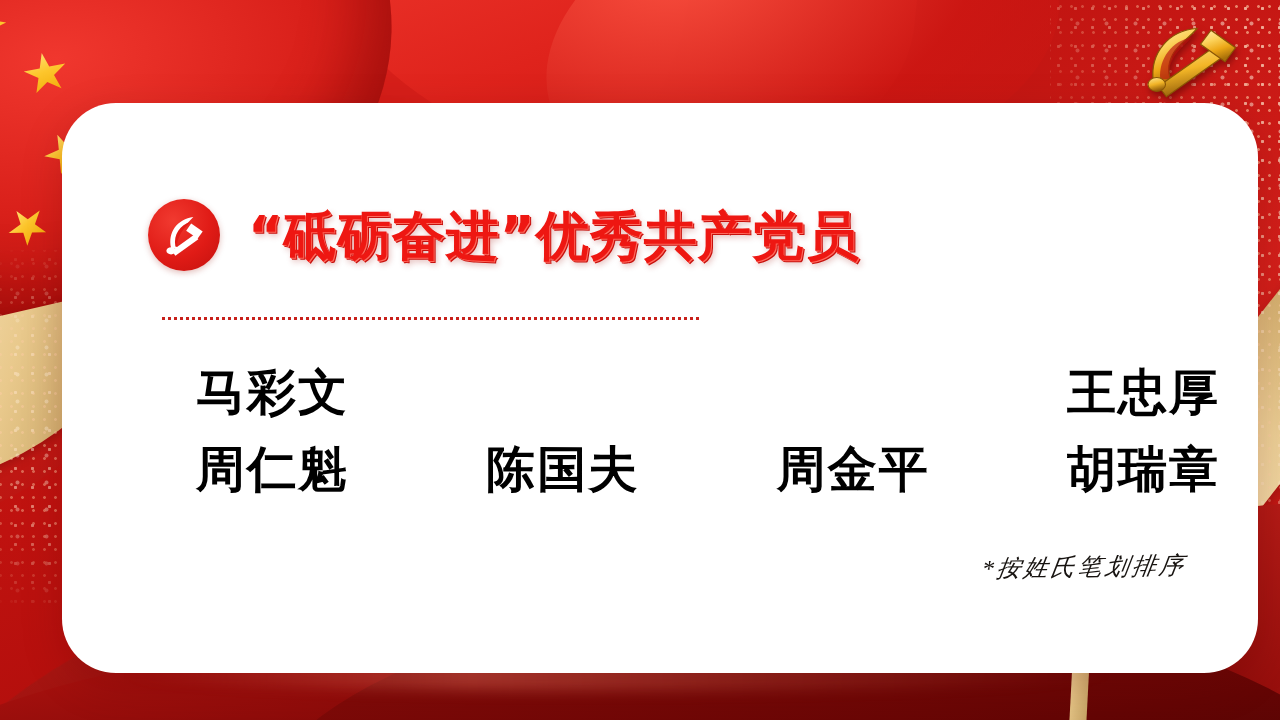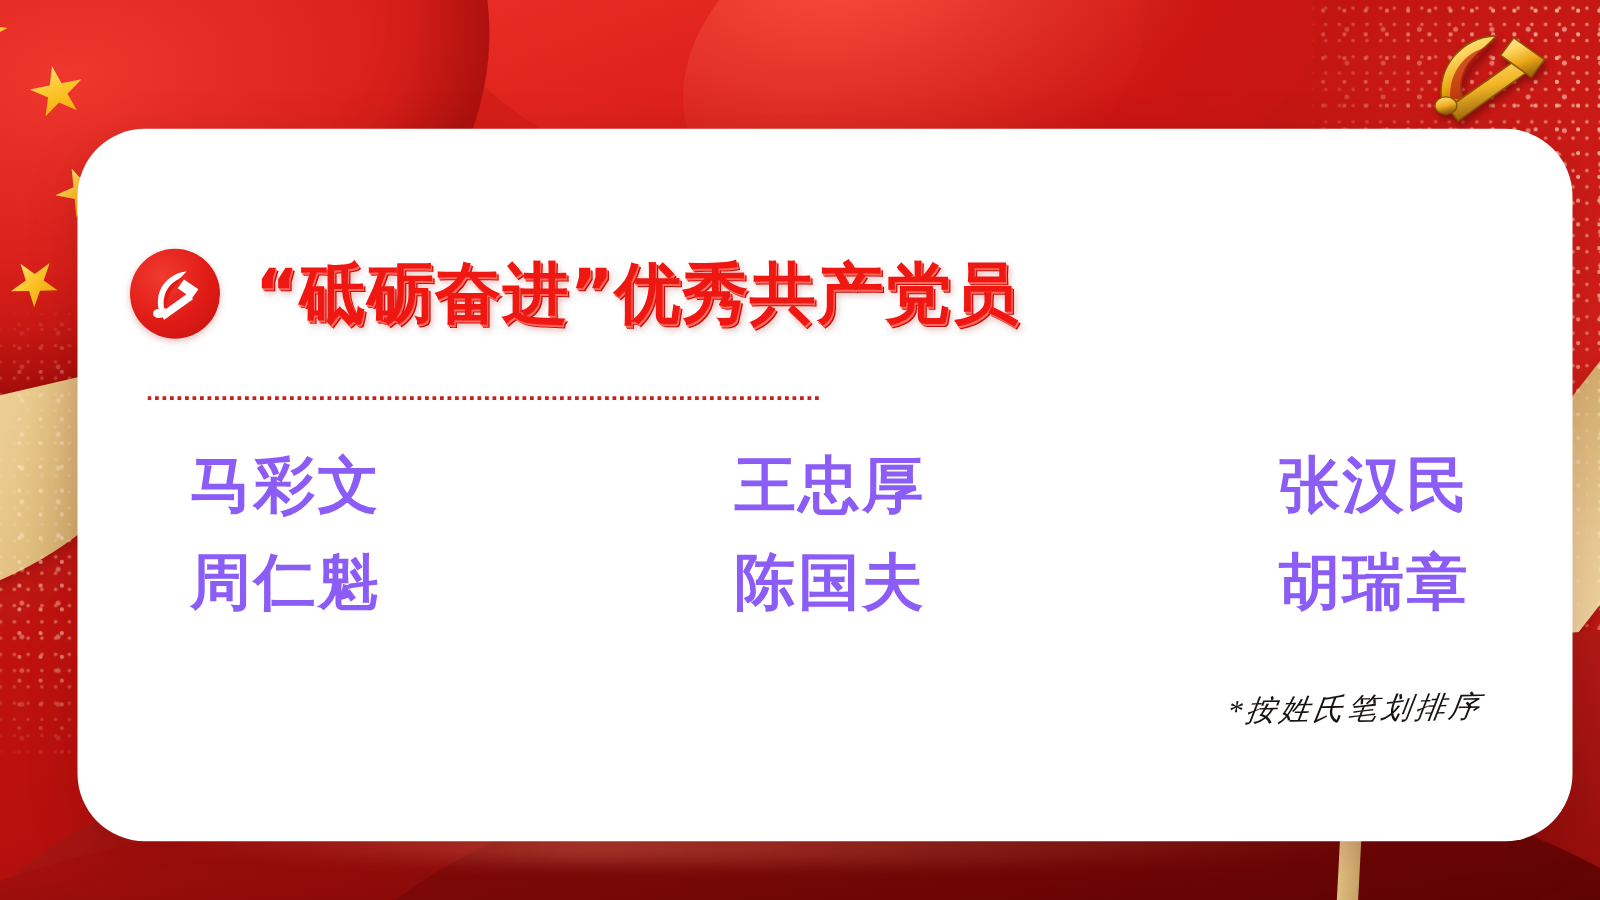--- a/index.html
+++ b/index.html
@@ -149,21 +149,21 @@
   }
   .emblem-gold svg{width:100%;height:100%;display:block;
     filter:drop-shadow(2px 4px 3px rgba(90,6,4,.55));}
 
   
   .card{
     position:absolute;left:62px;top:103px;width:1196px;height:570px;
     background:#fff;border-radius:54px;
     box-shadow:0 12px 40px rgba(90,5,4,.22);
   }
-  .card-inner{position:absolute;inset:0;}
+  .card-inner{position:absolute;inset:0;margin-left:44px;}
 
   
   .title-row{
     position:absolute;left:42px;top:96px;display:flex;align-items:center;gap:28px;
   }
   .party-badge{
     width:72px;height:72px;border-radius:50%;
     background:radial-gradient(circle at 35% 30%,#f13a30 0%,#e01b16 55%,#c2110e 100%);
     display:flex;align-items:center;justify-content:center;flex:0 0 auto;
     box-shadow:0 2px 6px rgba(150,20,12,.28);
@@ -190,22 +190,22 @@
   
   .names{
     position:absolute;left:56px;top:258px;width:1090px;
   }
   .name-row{
     display:flex;justify-content:space-between;align-items:baseline;
     padding:0 32px 0 34px;
     margin-bottom:14px;
   }
   .name{
-    font-family:Liberation Mono, monospace;
-    font-size:49px;font-weight:700;color:#8b5cf6;
+    font-family:Liberation Sans, sans-serif;
+    font-size:49px;font-weight:700;color:#000000;
     letter-spacing:2px;line-height:1.28;white-space:nowrap;
   }
 
   
   .footnote{
     position:absolute;right:72px;top:448px;
     font-family:"Liberation Serif","DejaVu Serif",serif;
     font-size:24px;color:#171310;font-style:italic;
     letter-spacing:3px;white-space:nowrap;
     transform:skewX(-9deg) rotate(-1deg);
@@ -289,26 +289,26 @@
         <span class="title-text">“砥砺奋进”优秀共产党员</span>
       </div>
 
       <div class="divider"></div>
 
       <div class="names">
 
         <div class="name-row">
           <span class="name">马彩文</span>
           <span class="name">王忠厚</span>
-          <span class="name">张汉民</span>
         </div>
 
         <div class="name-row">
           <span class="name">周仁魁</span>
           <span class="name">陈国夫</span>
+          <span class="name">周金平</span>
           <span class="name">胡瑞章</span>
         </div>
 
       </div>
 
       <div class="footnote">*按姓氏笔划排序</div>
 
     </div>
   </div>
 

